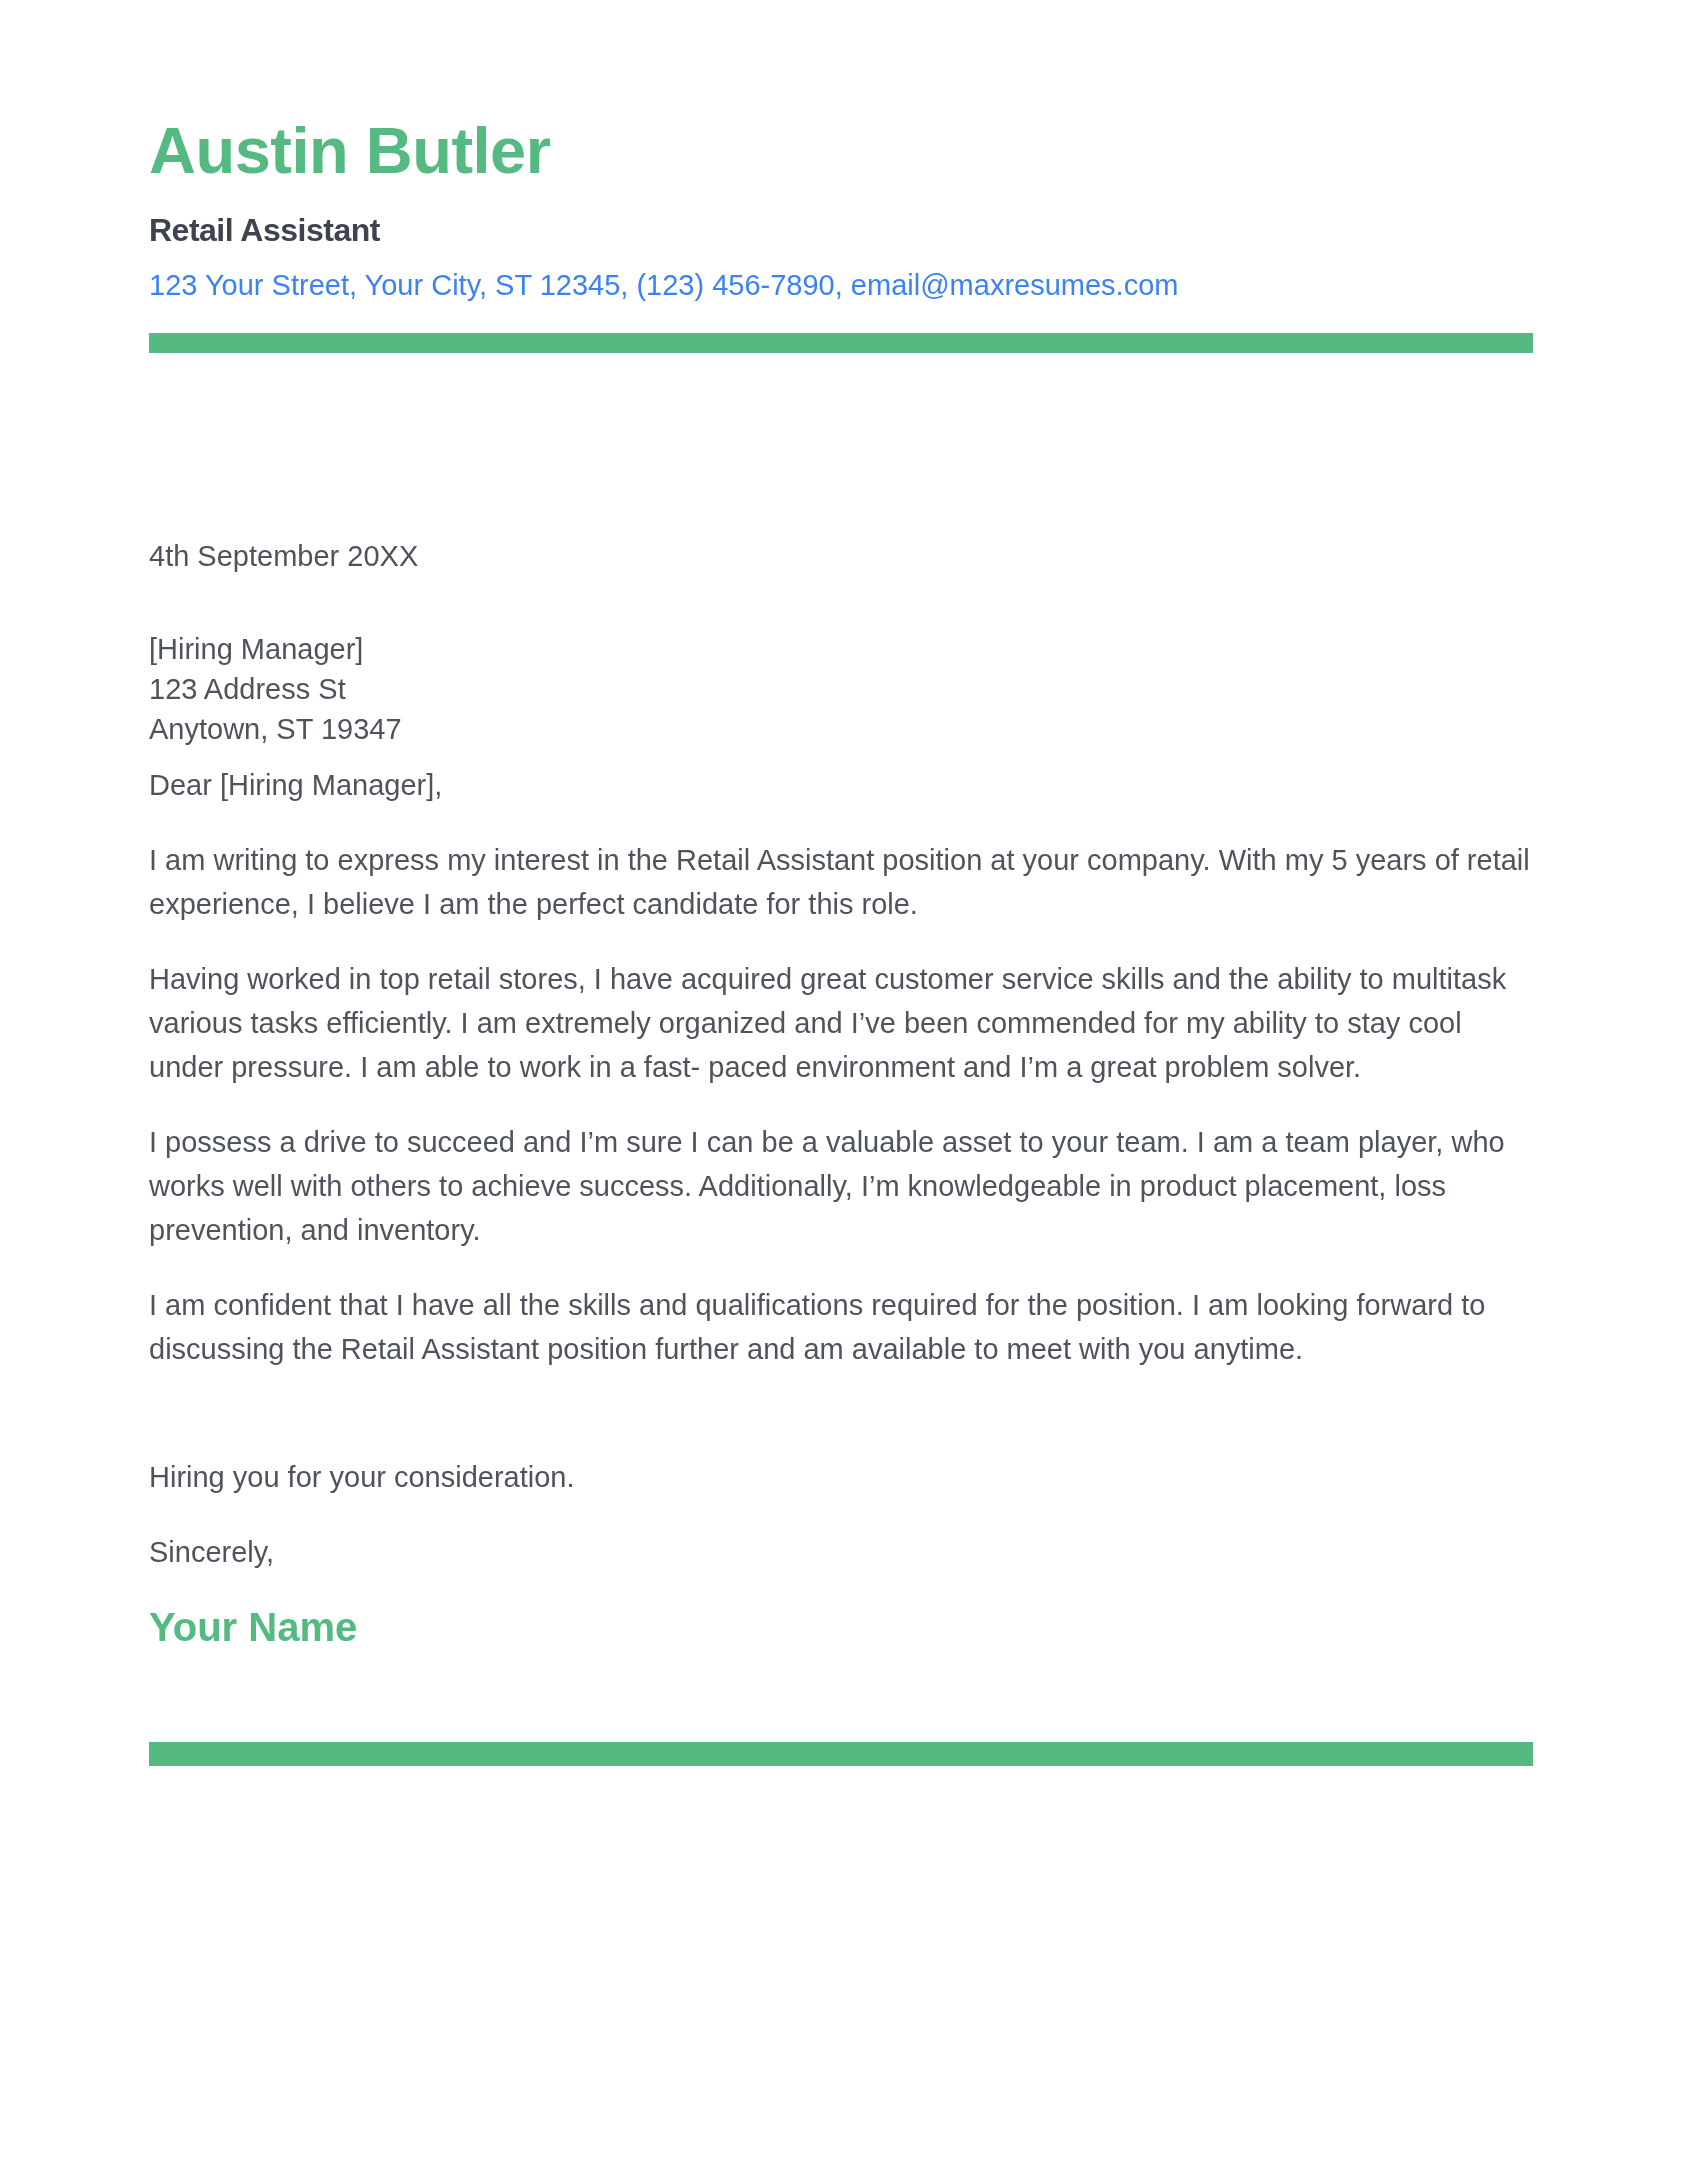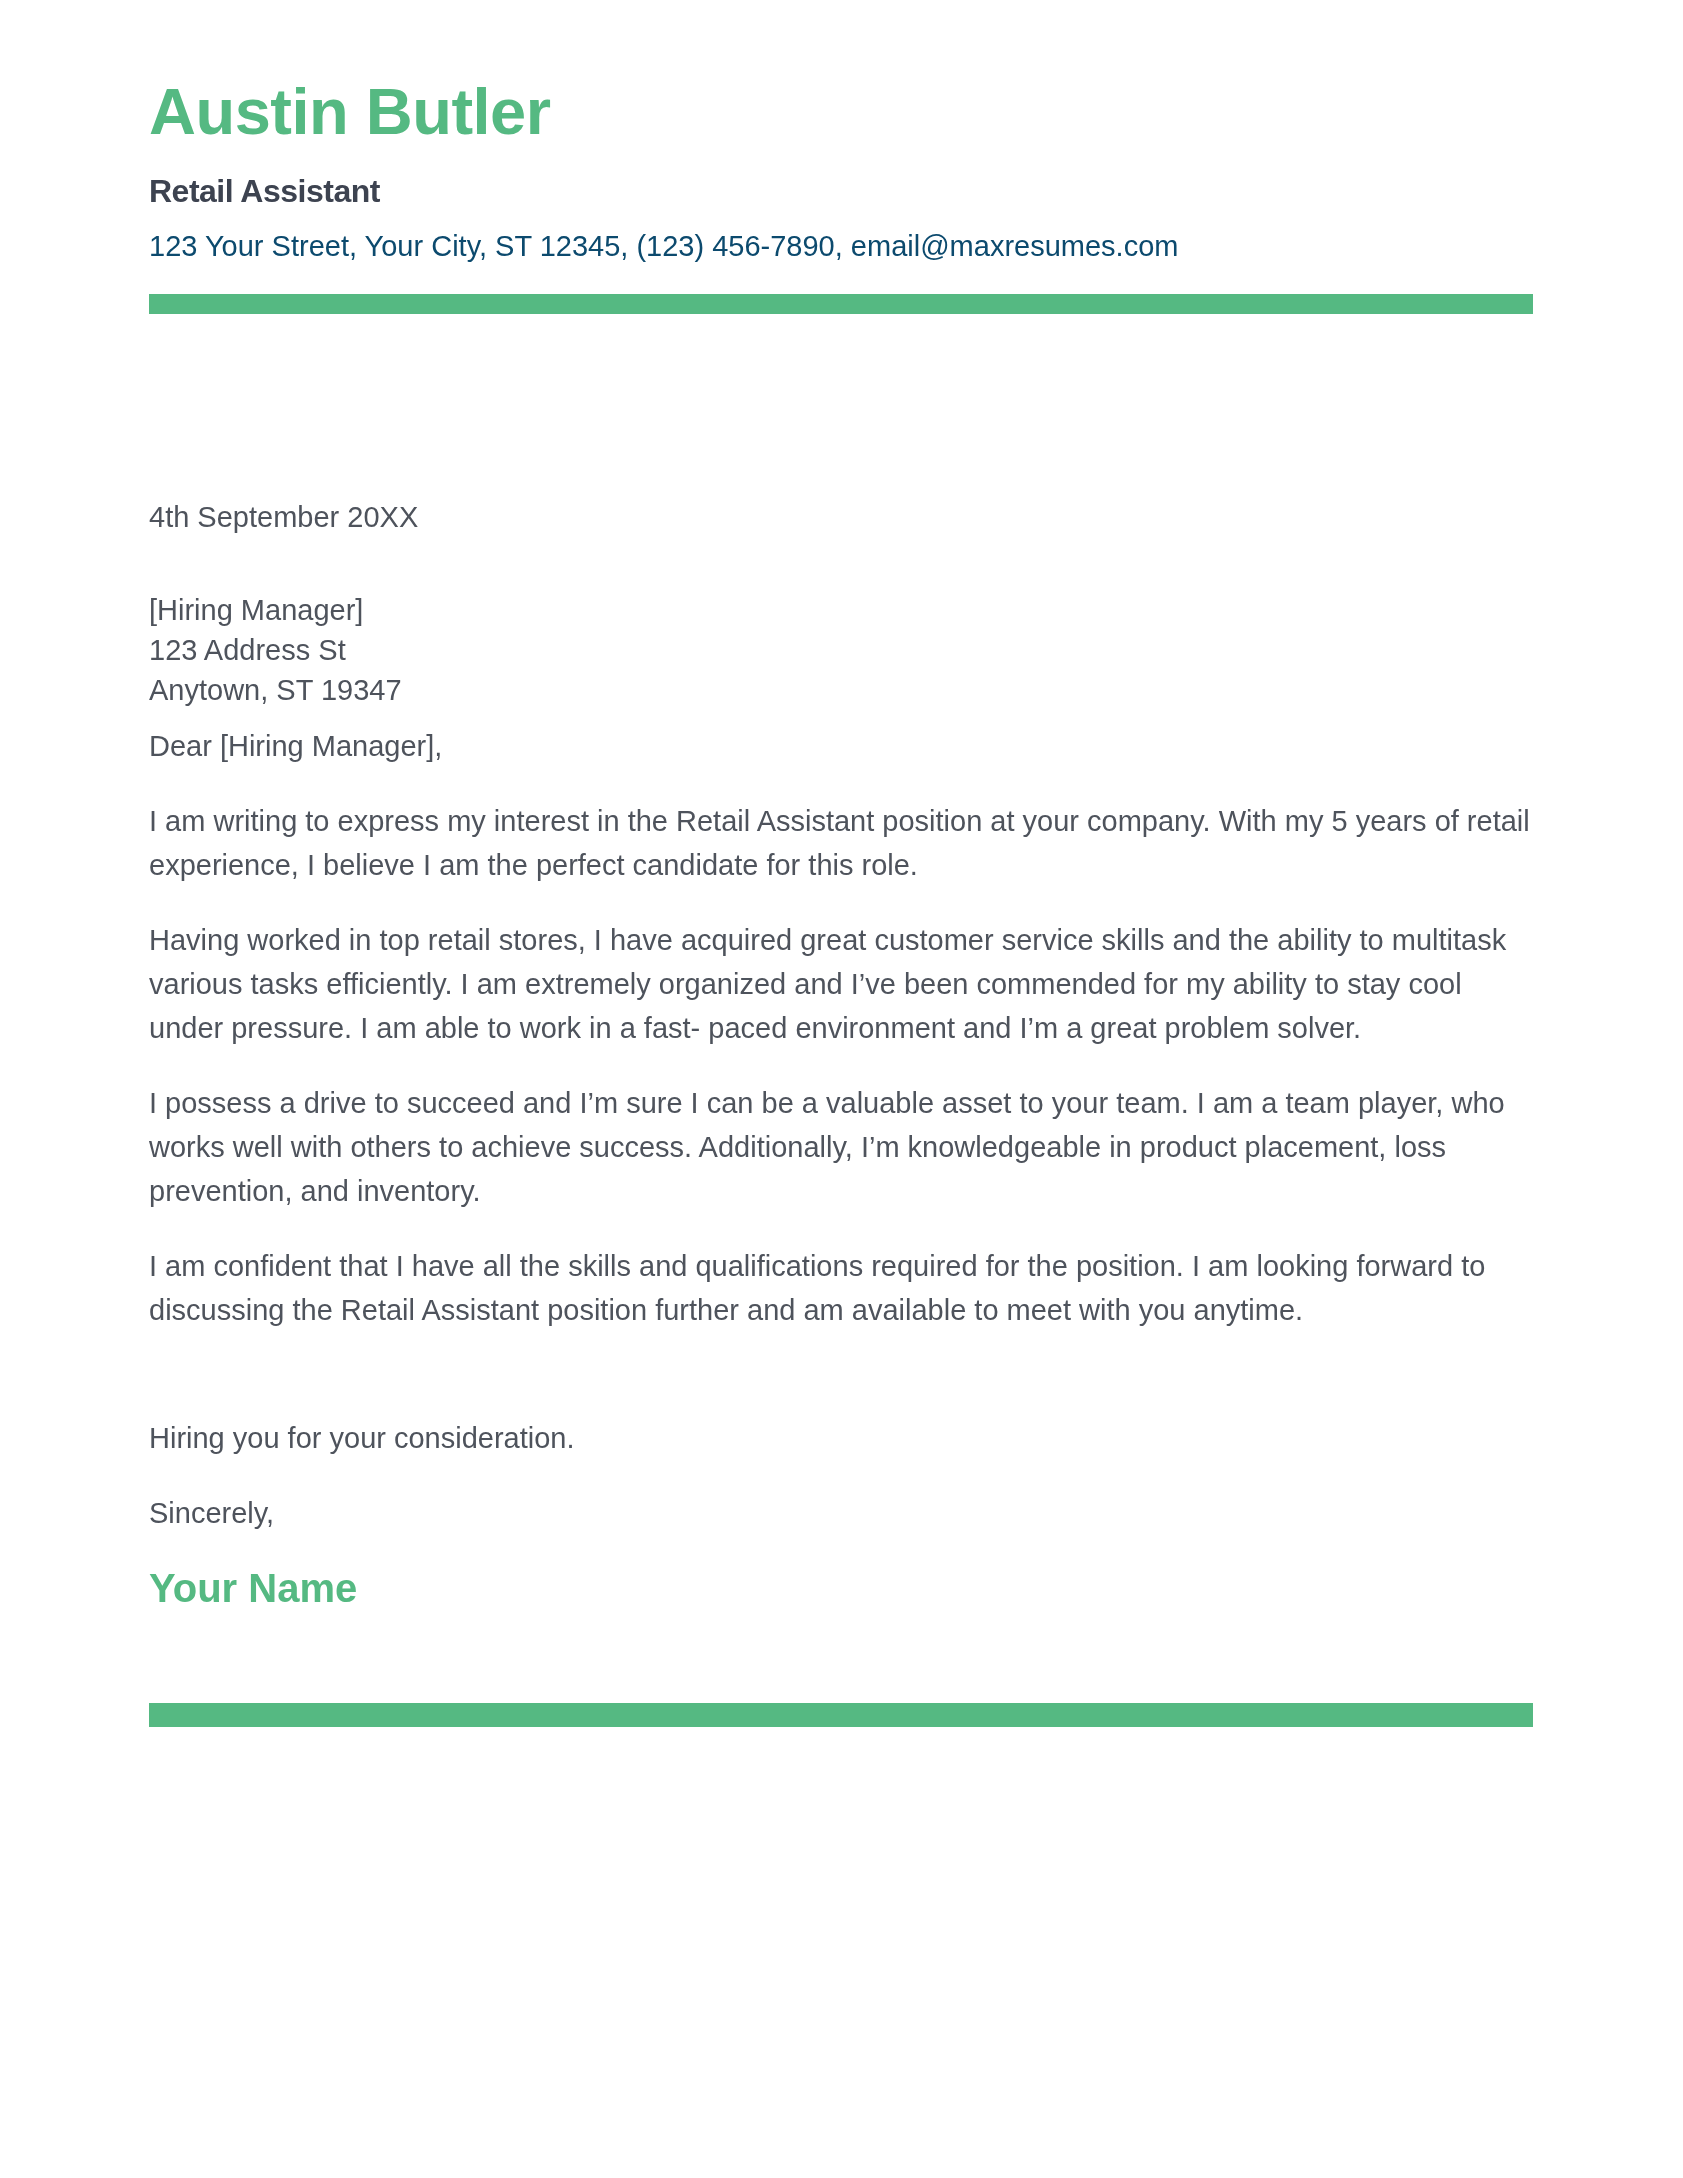--- a/index.html
+++ b/index.html
@@ -3,21 +3,21 @@
 <meta charset="utf-8">
 <style>
   html, body { margin: 0; padding: 0; background: #ffffff; }
   .page {
     position: relative;
     width: 1683px;
     height: 1982px;
     background: #ffffff;
     font-family: "Liberation Sans", sans-serif;
     box-sizing: border-box;
-    padding: 79px 150px 0 149px;
+    padding: 118px 150px 0 149px;
     overflow: hidden;
   }
   .name {
     margin: 0 0 31px 0;
     font-size: 65px;
     line-height: 1;
     font-weight: 700;
     letter-spacing: -0.5px;
   }
   .role {
@@ -25,21 +25,21 @@
     font-size: 32px;
     line-height: 1;
     font-weight: 700;
     color: #3d4350;
     letter-spacing: -0.5px;
   }
   .contact {
     margin: 0;
     font-size: 29px;
     line-height: 1.2;
-    color: #0c4a6e;
+    color: #3b82f6;
   }
   .accent-bar {
     height: 20px;
     width: 1384px;
   }
   .bar-top { margin-top: 30px; }
   .bar-bottom { margin-top: 93px; height: 24px; }
   .letter {
     color: #4e535c;
     font-size: 29px;

